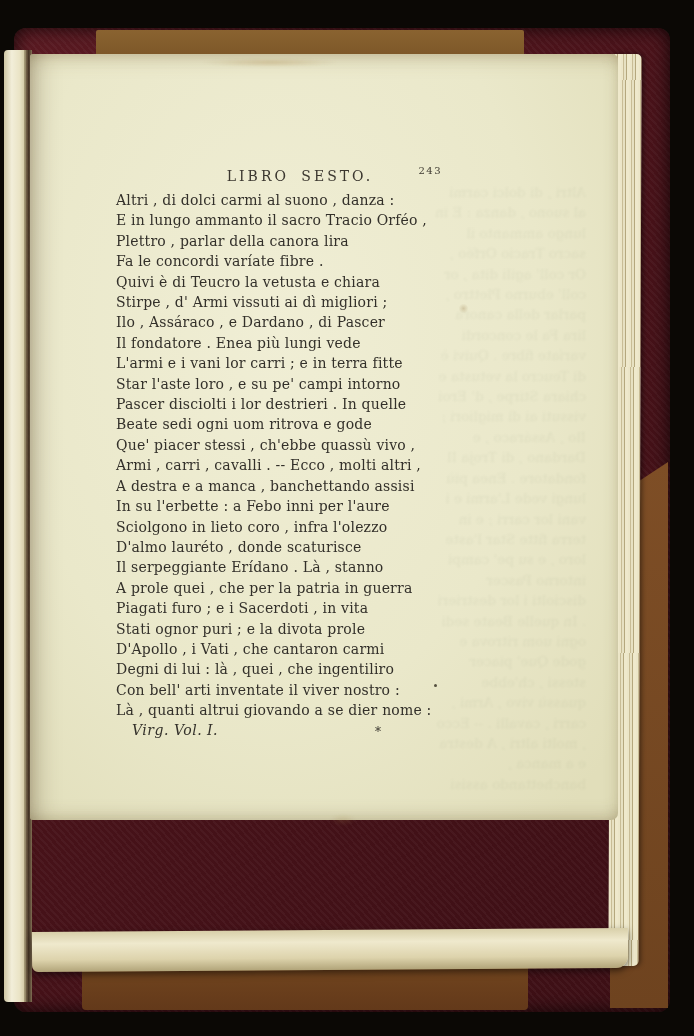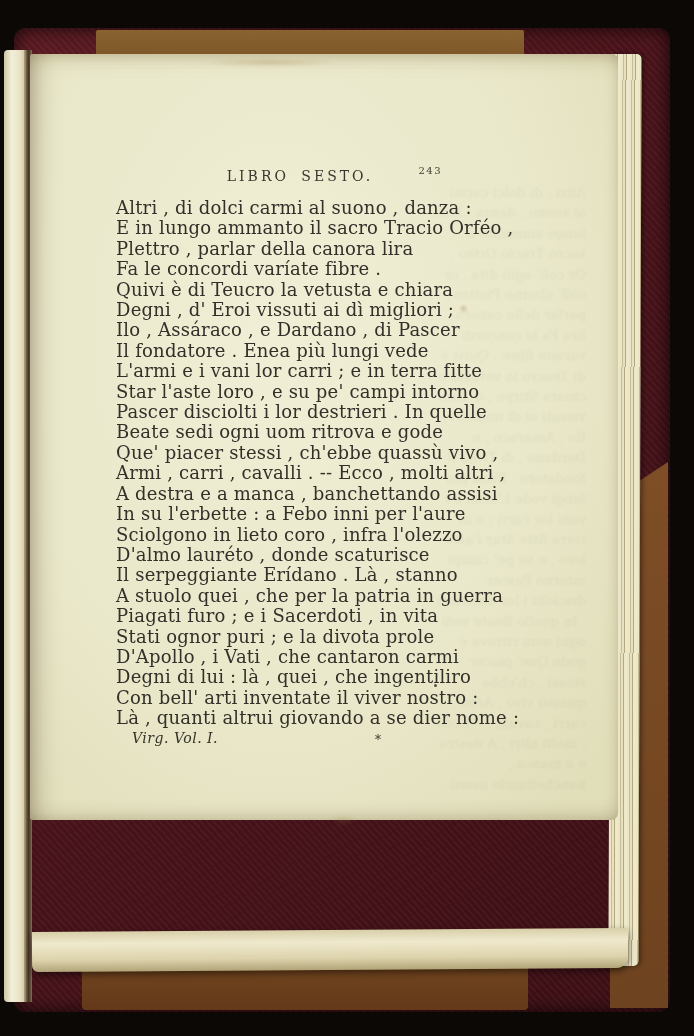--- a/index.html
+++ b/index.html
@@ -93,22 +93,22 @@
   .header-row{
     position:relative;height:22px;text-align:center;
     font-size:14px;letter-spacing:3px;color:#3b372f;
   }
   .header-title{word-spacing:5px;}
   .page-number{
     position:absolute;right:42px;top:-3px;
     font-size:10px;letter-spacing:1.5px;
   }
   .poem{
-    margin-top:8px;
-    font-size:18px;line-height:20.4px;letter-spacing:.2px;
+    margin-top:0;
+    font-size:14px;line-height:20.4px;letter-spacing:.2px;
   }
   .poem-line{white-space:nowrap;}
   .footer-row{position:relative;padding-left:16px;font-size:14px;margin-top:1px;}
   .footer-volume{font-style:italic;letter-spacing:.5px;}
   .signature-mark{position:absolute;left:259px;top:3px;font-size:12px;}
 
   
   .foxing{position:absolute;pointer-events:none;}
   .foxing.f1{left:170px;top:4px;width:140px;height:9px;
     background:radial-gradient(ellipse,rgba(165,125,60,.28),rgba(0,0,0,0) 70%);
@@ -145,35 +145,35 @@
         <span class="header-title">LIBRO SESTO.</span>
         <span class="page-number">243</span>
       </div>
 
       <div class="poem">
           <div class="poem-line">Altri , di dolci carmi al suono , danza :</div>
           <div class="poem-line">E in lungo ammanto il sacro Tracio Orféo ,</div>
           <div class="poem-line">Plettro , parlar della canora lira</div>
           <div class="poem-line">Fa le concordi varíate fibre .</div>
           <div class="poem-line">Quivi è di Teucro la vetusta e chiara</div>
-          <div class="poem-line">Degni , d' Eroi vissuti ai dì migliori ;</div>
+          <div class="poem-line">Stirpe , d' Armi vissuti ai dì migliori ;</div>
           <div class="poem-line">Ilo , Assáraco , e Dardano , di Pascer</div>
           <div class="poem-line">Il fondatore . Enea più lungi vede</div>
           <div class="poem-line">L'armi e i vani lor carri ; e in terra fitte</div>
           <div class="poem-line">Star l'aste loro , e su pe' campi intorno</div>
           <div class="poem-line">Pascer disciolti i lor destrieri . In quelle</div>
           <div class="poem-line">Beate sedi ogni uom ritrova e gode</div>
           <div class="poem-line">Que' piacer stessi , ch'ebbe quassù vivo ,</div>
           <div class="poem-line">Armi , carri , cavalli . -- Ecco , molti altri ,</div>
           <div class="poem-line">A destra e a manca , banchettando assisi</div>
           <div class="poem-line">In su l'erbette : a Febo inni per l'aure</div>
           <div class="poem-line">Sciolgono in lieto coro , infra l'olezzo</div>
           <div class="poem-line">D'almo lauréto , donde scaturisce</div>
           <div class="poem-line">Il serpeggiante Erídano . Là , stanno</div>
-          <div class="poem-line">A stuolo quei , che per la patria in guerra</div>
+          <div class="poem-line">A prole quei , che per la patria in guerra</div>
           <div class="poem-line">Piagati furo ; e i Sacerdoti , in vita</div>
           <div class="poem-line">Stati ognor puri ; e la divota prole</div>
           <div class="poem-line">D'Apollo , i Vati , che cantaron carmi</div>
           <div class="poem-line">Degni di lui : là , quei , che ingentiliro</div>
           <div class="poem-line">Con bell' arti inventate il viver nostro :</div>
           <div class="poem-line">Là , quanti altrui giovando a se dier nome :</div>
         </div>
 
       <div class="footer-row">
         <span class="footer-volume">Virg. Vol. I.</span>

